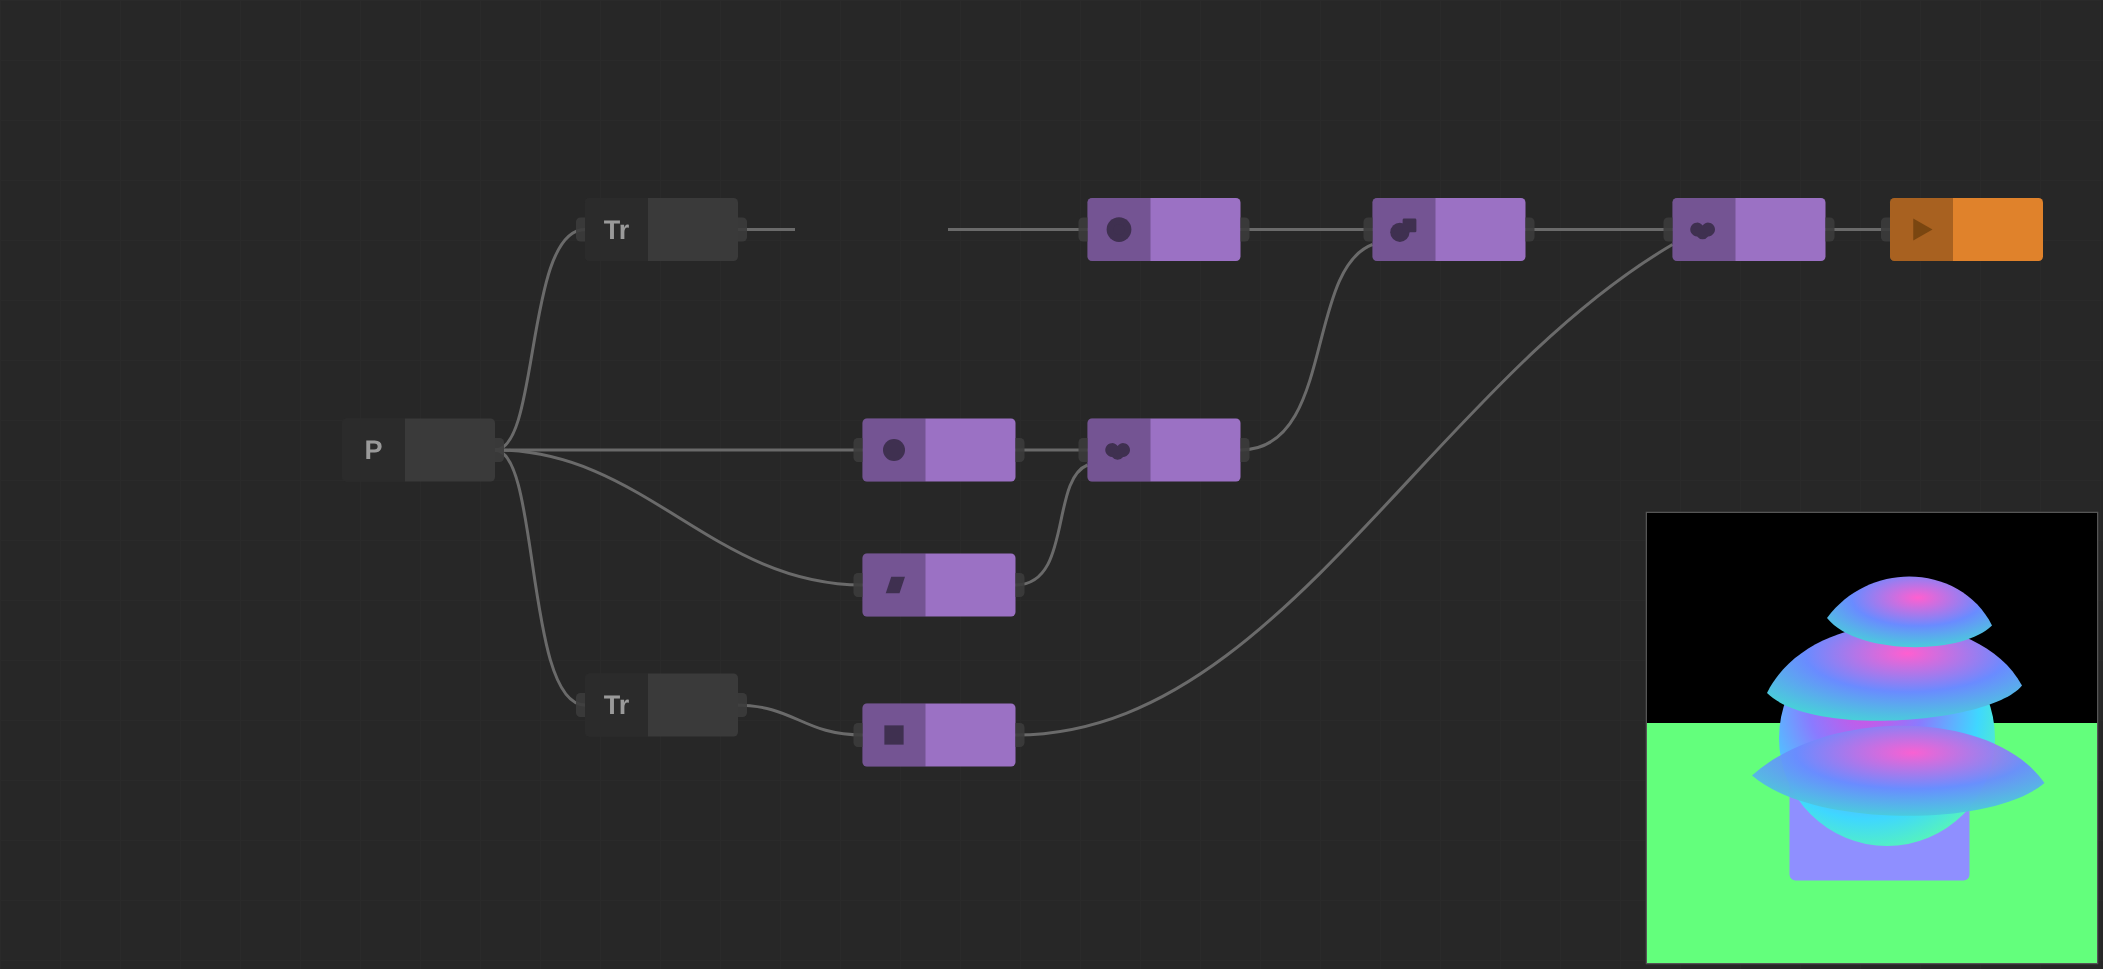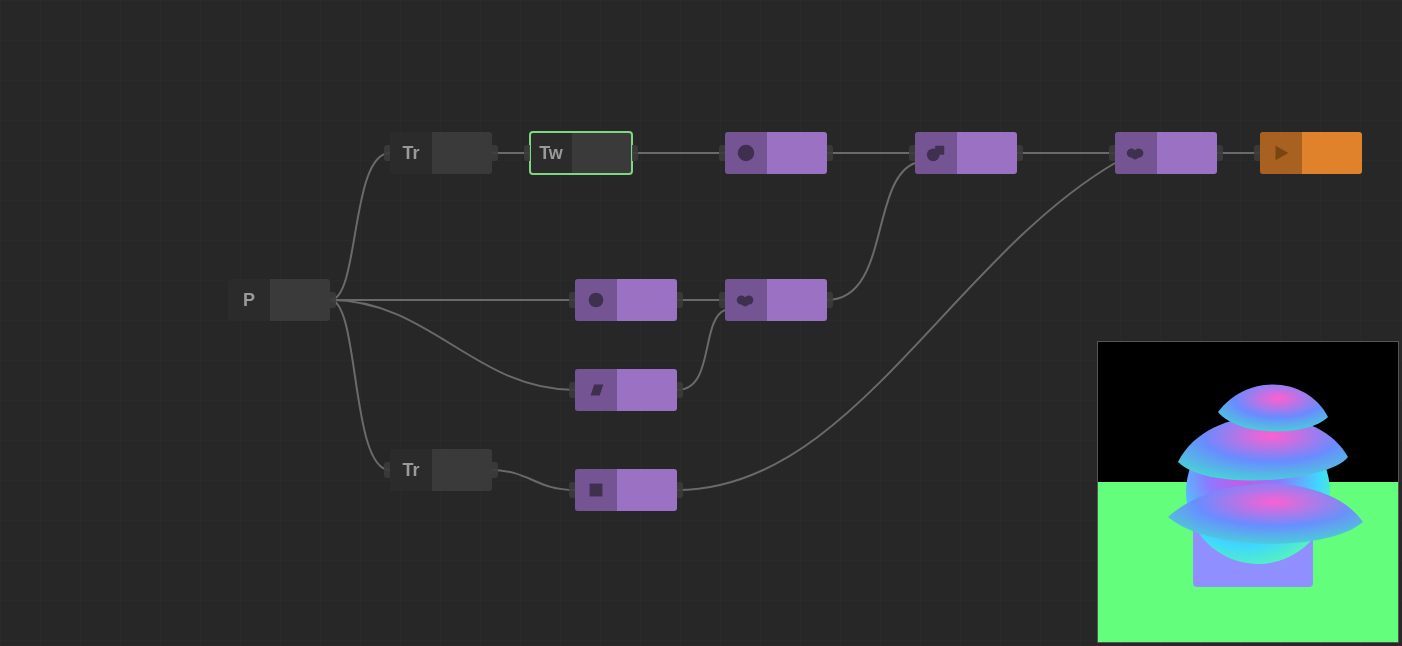--- a/index.html
+++ b/index.html
@@ -126,28 +126,20 @@
 
   <div class="node gray" style="left:390px; top:132px; width:102px;">
     <div class="port in"></div>
     <div class="port out"></div>
     <div class="labelcell">
         <span class="txt">Tr</span>
       </div>
     <div class="rest"></div>
   </div>
 
-  <div class="node gray selected" style="left:530px; top:132px; width:102px;">
-    <div class="port in"></div>
-    <div class="port out"></div>
-    <div class="labelcell">
-        <span class="txt">Tw</span>
-      </div>
-    <div class="rest"></div>
-  </div>
 
   <div class="node purple" style="left:725px; top:132px; width:102px;">
     <div class="port in"></div>
     <div class="port out"></div>
     <div class="labelcell">
       <svg class="icon" viewBox="0 0 24 24">
         <circle cx="12" cy="12" r="9"></circle>
           <circle cx="12" cy="12" r="4" fill="#9b71c4"></circle>
       </svg>
     </div>

